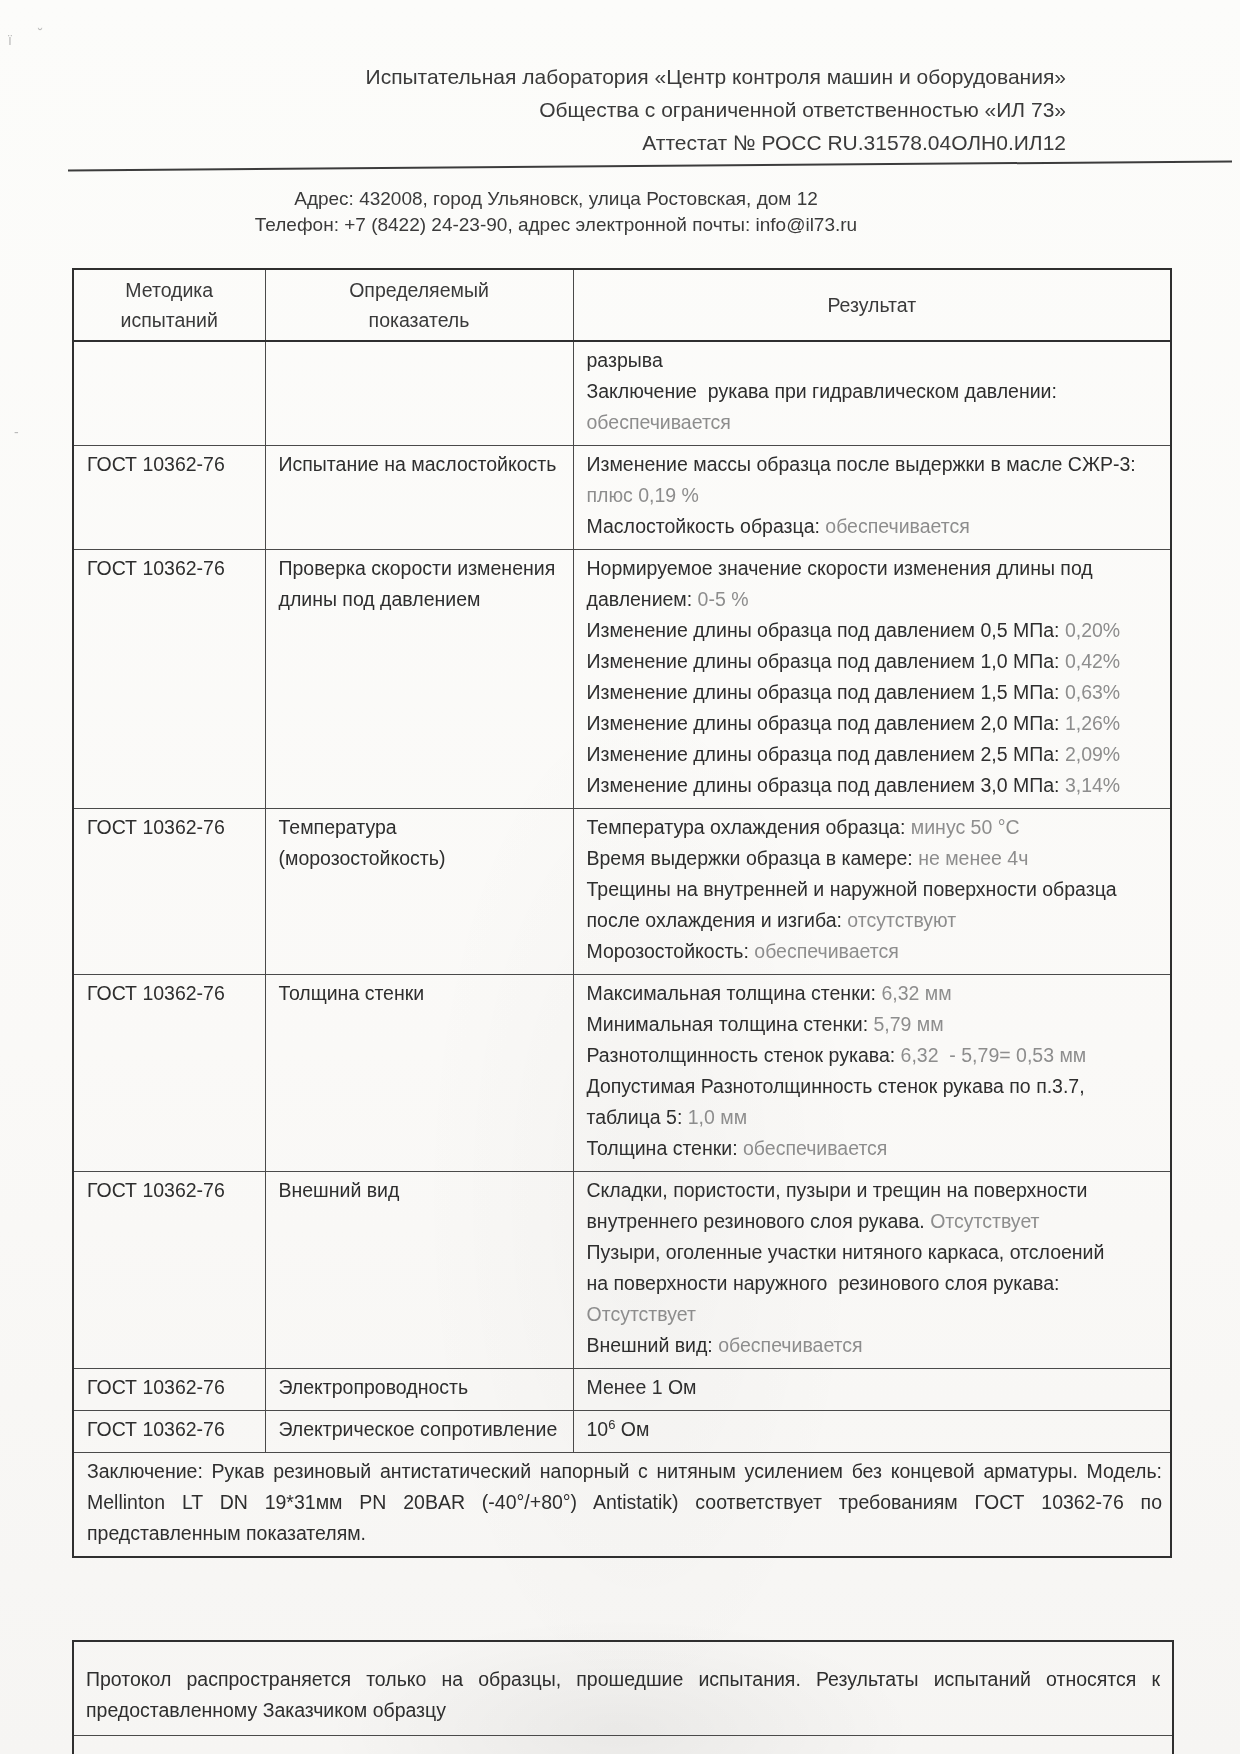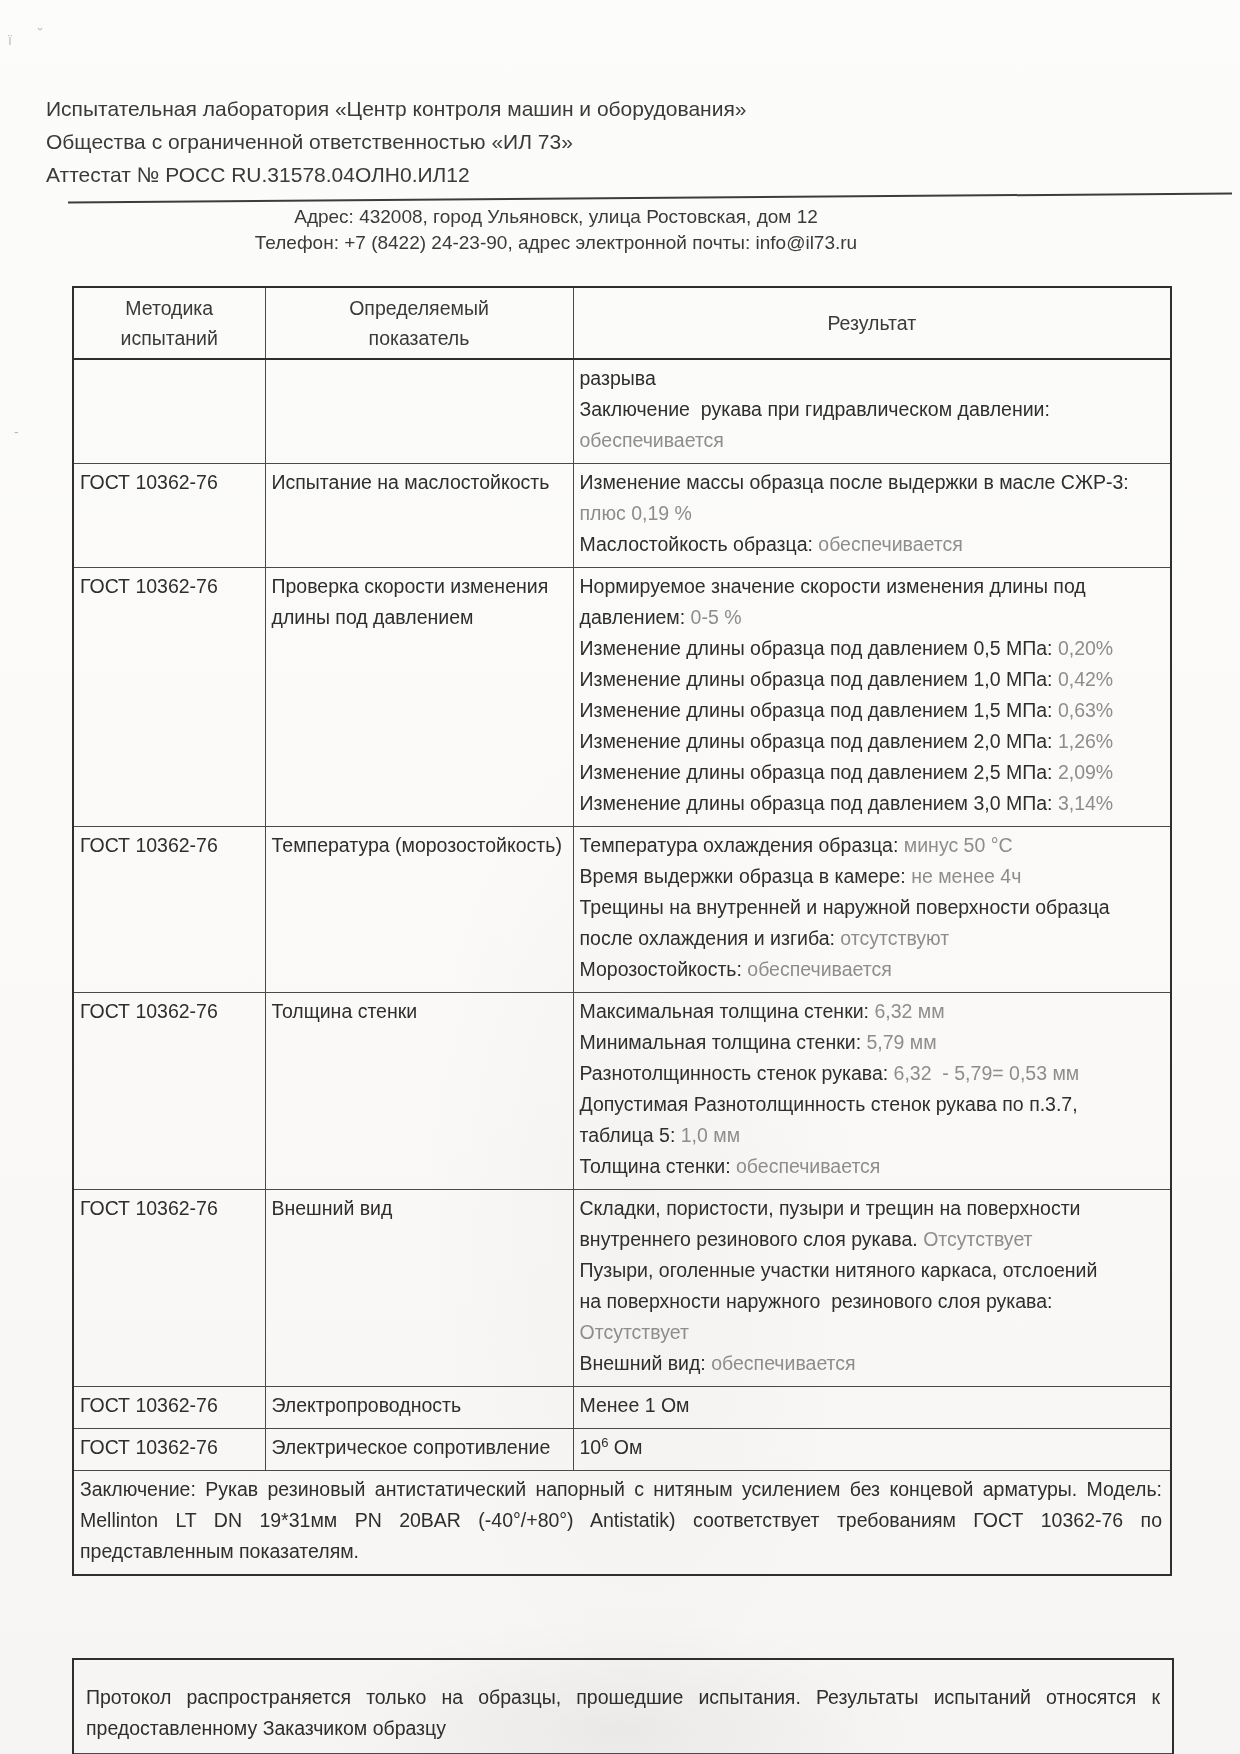--- a/index.html
+++ b/index.html
@@ -18,28 +18,28 @@
     background:
       radial-gradient(420px 160px at 620px 1730px, rgba(0,0,0,0.05), rgba(0,0,0,0) 70%),
       radial-gradient(300px 700px at 640px 1200px, rgba(0,0,0,0.025), rgba(0,0,0,0) 75%),
       linear-gradient(180deg,#fcfcfa 0%,#faf9f7 60%,#f6f5f3 100%);
     overflow:hidden;
     position:relative;
   }
   .artifact{position:absolute;color:#9a9a9a;opacity:.65;font-size:14px;}
 
   
-  .doc-header{padding-top:92px;width:1020px;margin-left:46px;text-align:left;}
+  .doc-header{padding-top:60px;width:1020px;margin-left:46px;text-align:right;}
   .doc-header .h-line{font-size:21px;line-height:33px;color:var(--ink-soft);}
   .head-rule{
     border:none;border-top:2px solid #3c3c3c;
     width:1164px;margin:6px 0 0 68px;
     transform:rotate(-0.45deg);
   }
-  .doc-subheader{width:1020px;margin-left:46px;text-align:center;margin-top:5px;}
+  .doc-subheader{width:1020px;margin-left:46px;text-align:center;margin-top:19px;}
   .doc-subheader .h-sub{font-size:19px;line-height:26px;color:var(--ink-soft);}
 
   
   table.protocol{
     border-collapse:collapse;
     margin:30px 0 0 72px;
     width:1098px;
     table-layout:fixed;
     font-size:19.5px;
   }
@@ -51,21 +51,21 @@
     border-top:2px solid var(--line-heavy);
     border-bottom:2px solid var(--line-heavy);
     font-weight:normal;text-align:center;vertical-align:middle;
     padding:5px 4px;line-height:30px;color:var(--ink-soft);
   }
   table.protocol th:first-child{border-left:2px solid var(--line-heavy);}
   table.protocol th:last-child{border-right:2px solid var(--line-heavy);}
   table.protocol td{
     border:1px solid var(--line);
     vertical-align:top;
-    padding:3px 8px 7px 6px;
+    padding:3px 8px 7px 13px;
     line-height:31px;
   }
   table.protocol tr td:first-child{border-left:2px solid var(--line-heavy);margin-left:16px;}
   table.protocol tr td:last-child{border-right:2px solid var(--line-heavy);}
   table.protocol tr:last-child td{border-bottom:2px solid var(--line-heavy);}
   .rline{white-space:pre-wrap;}
   .gray{color:var(--gray-val);}
   td.conclusion-cell{
     text-align:justify;
     border-top:2px solid var(--line-heavy);

